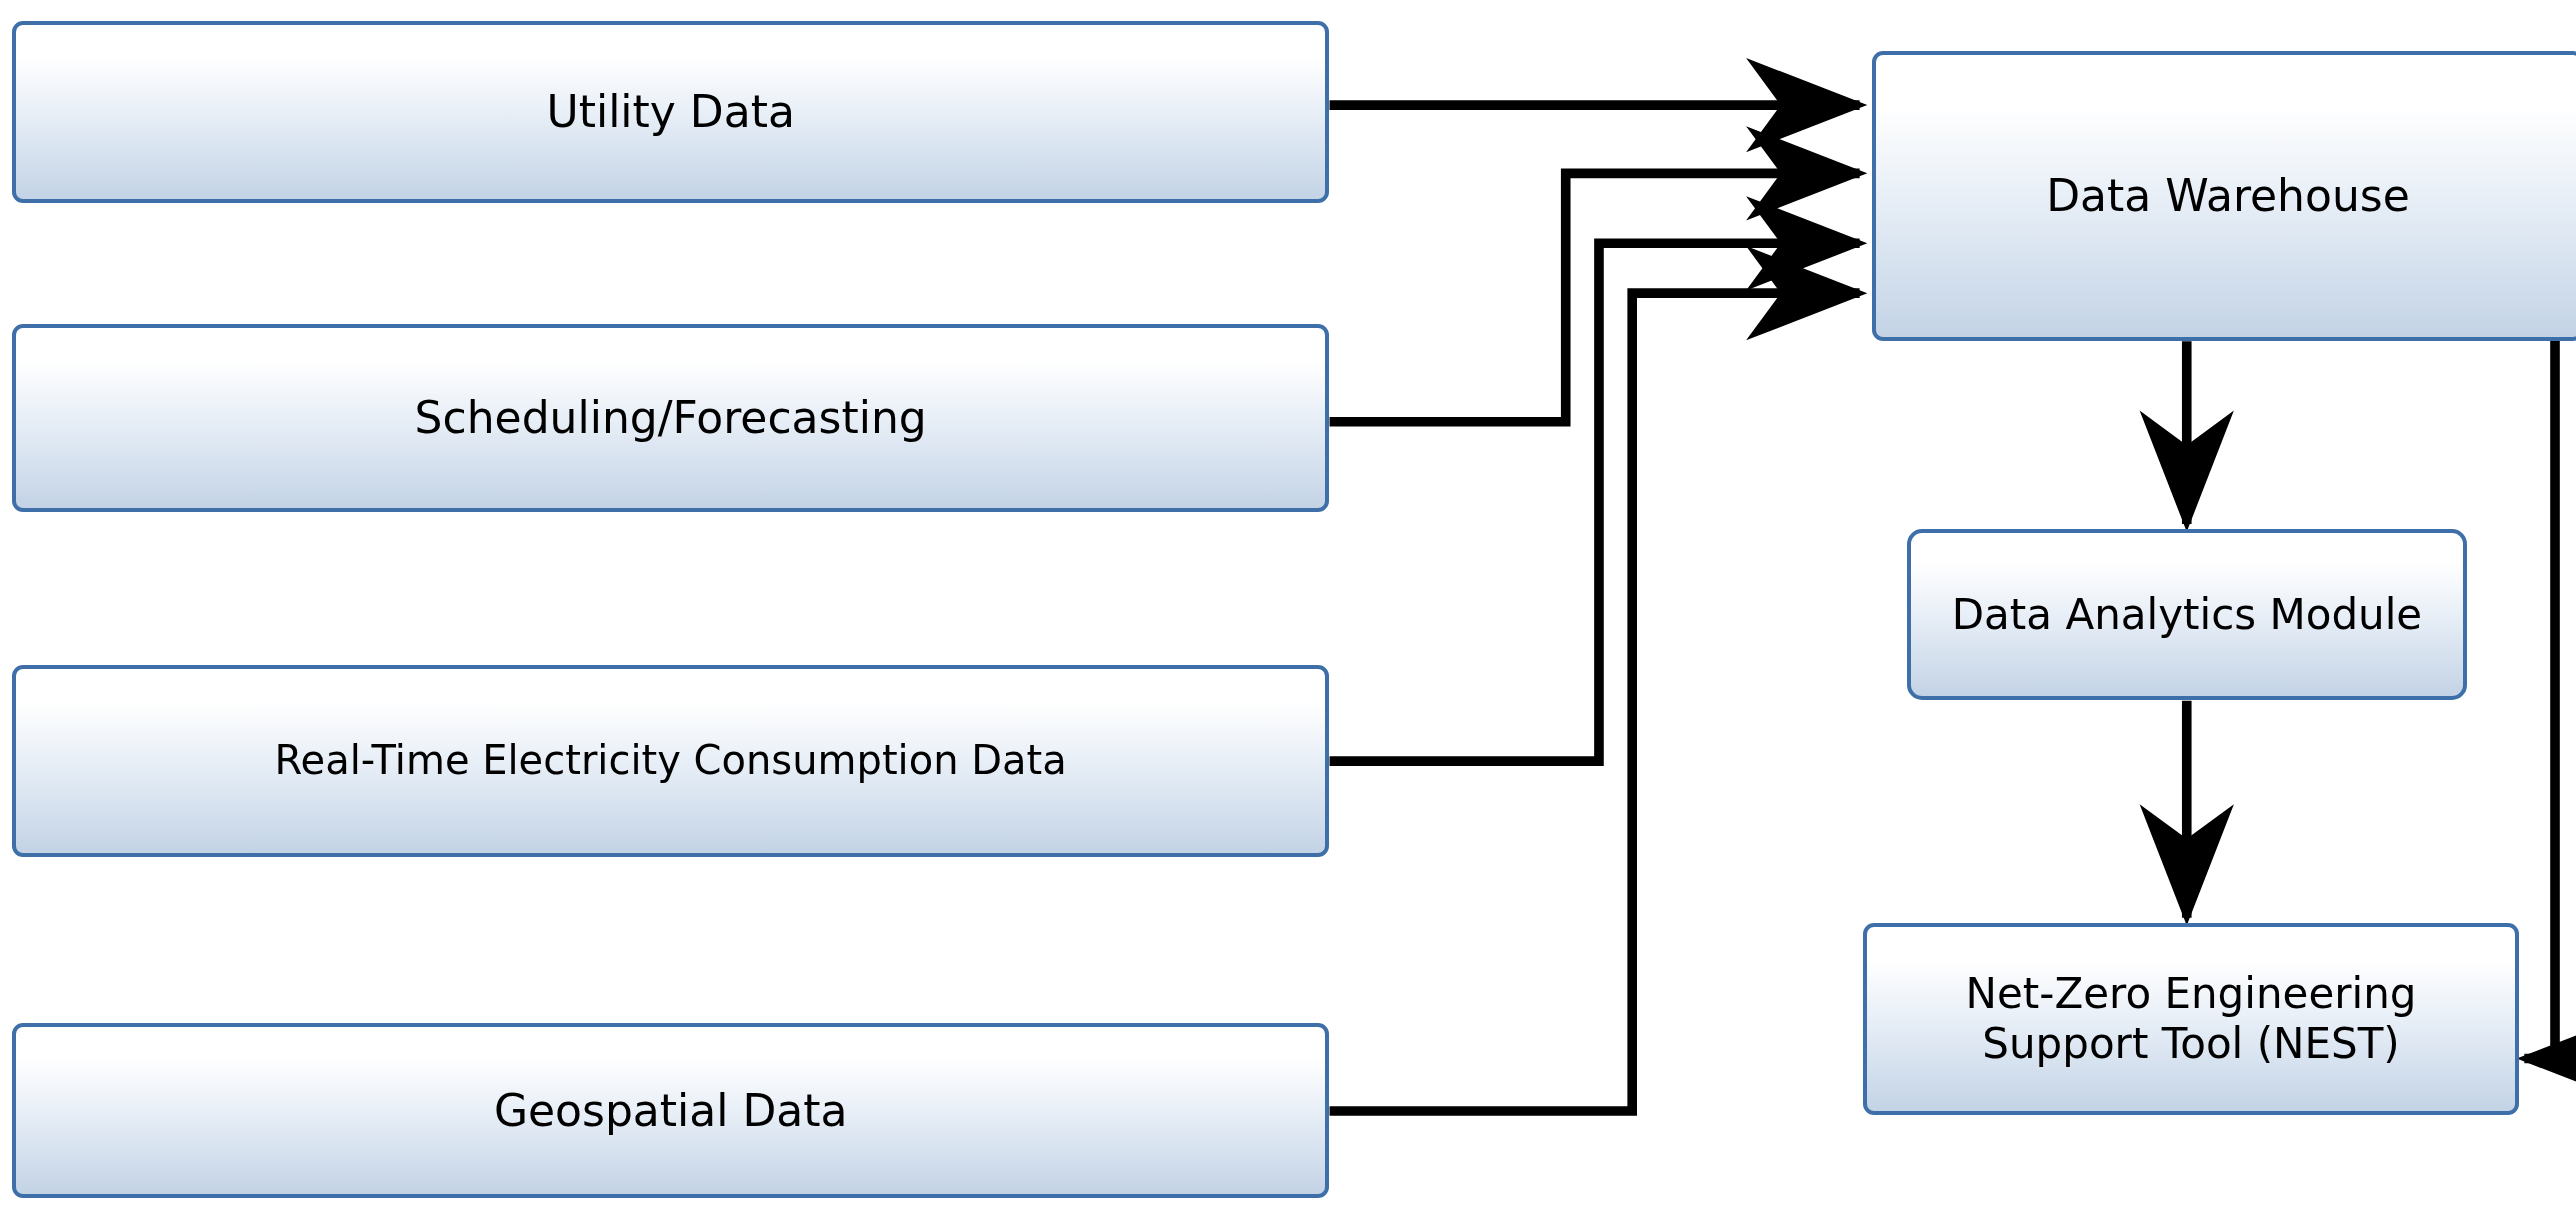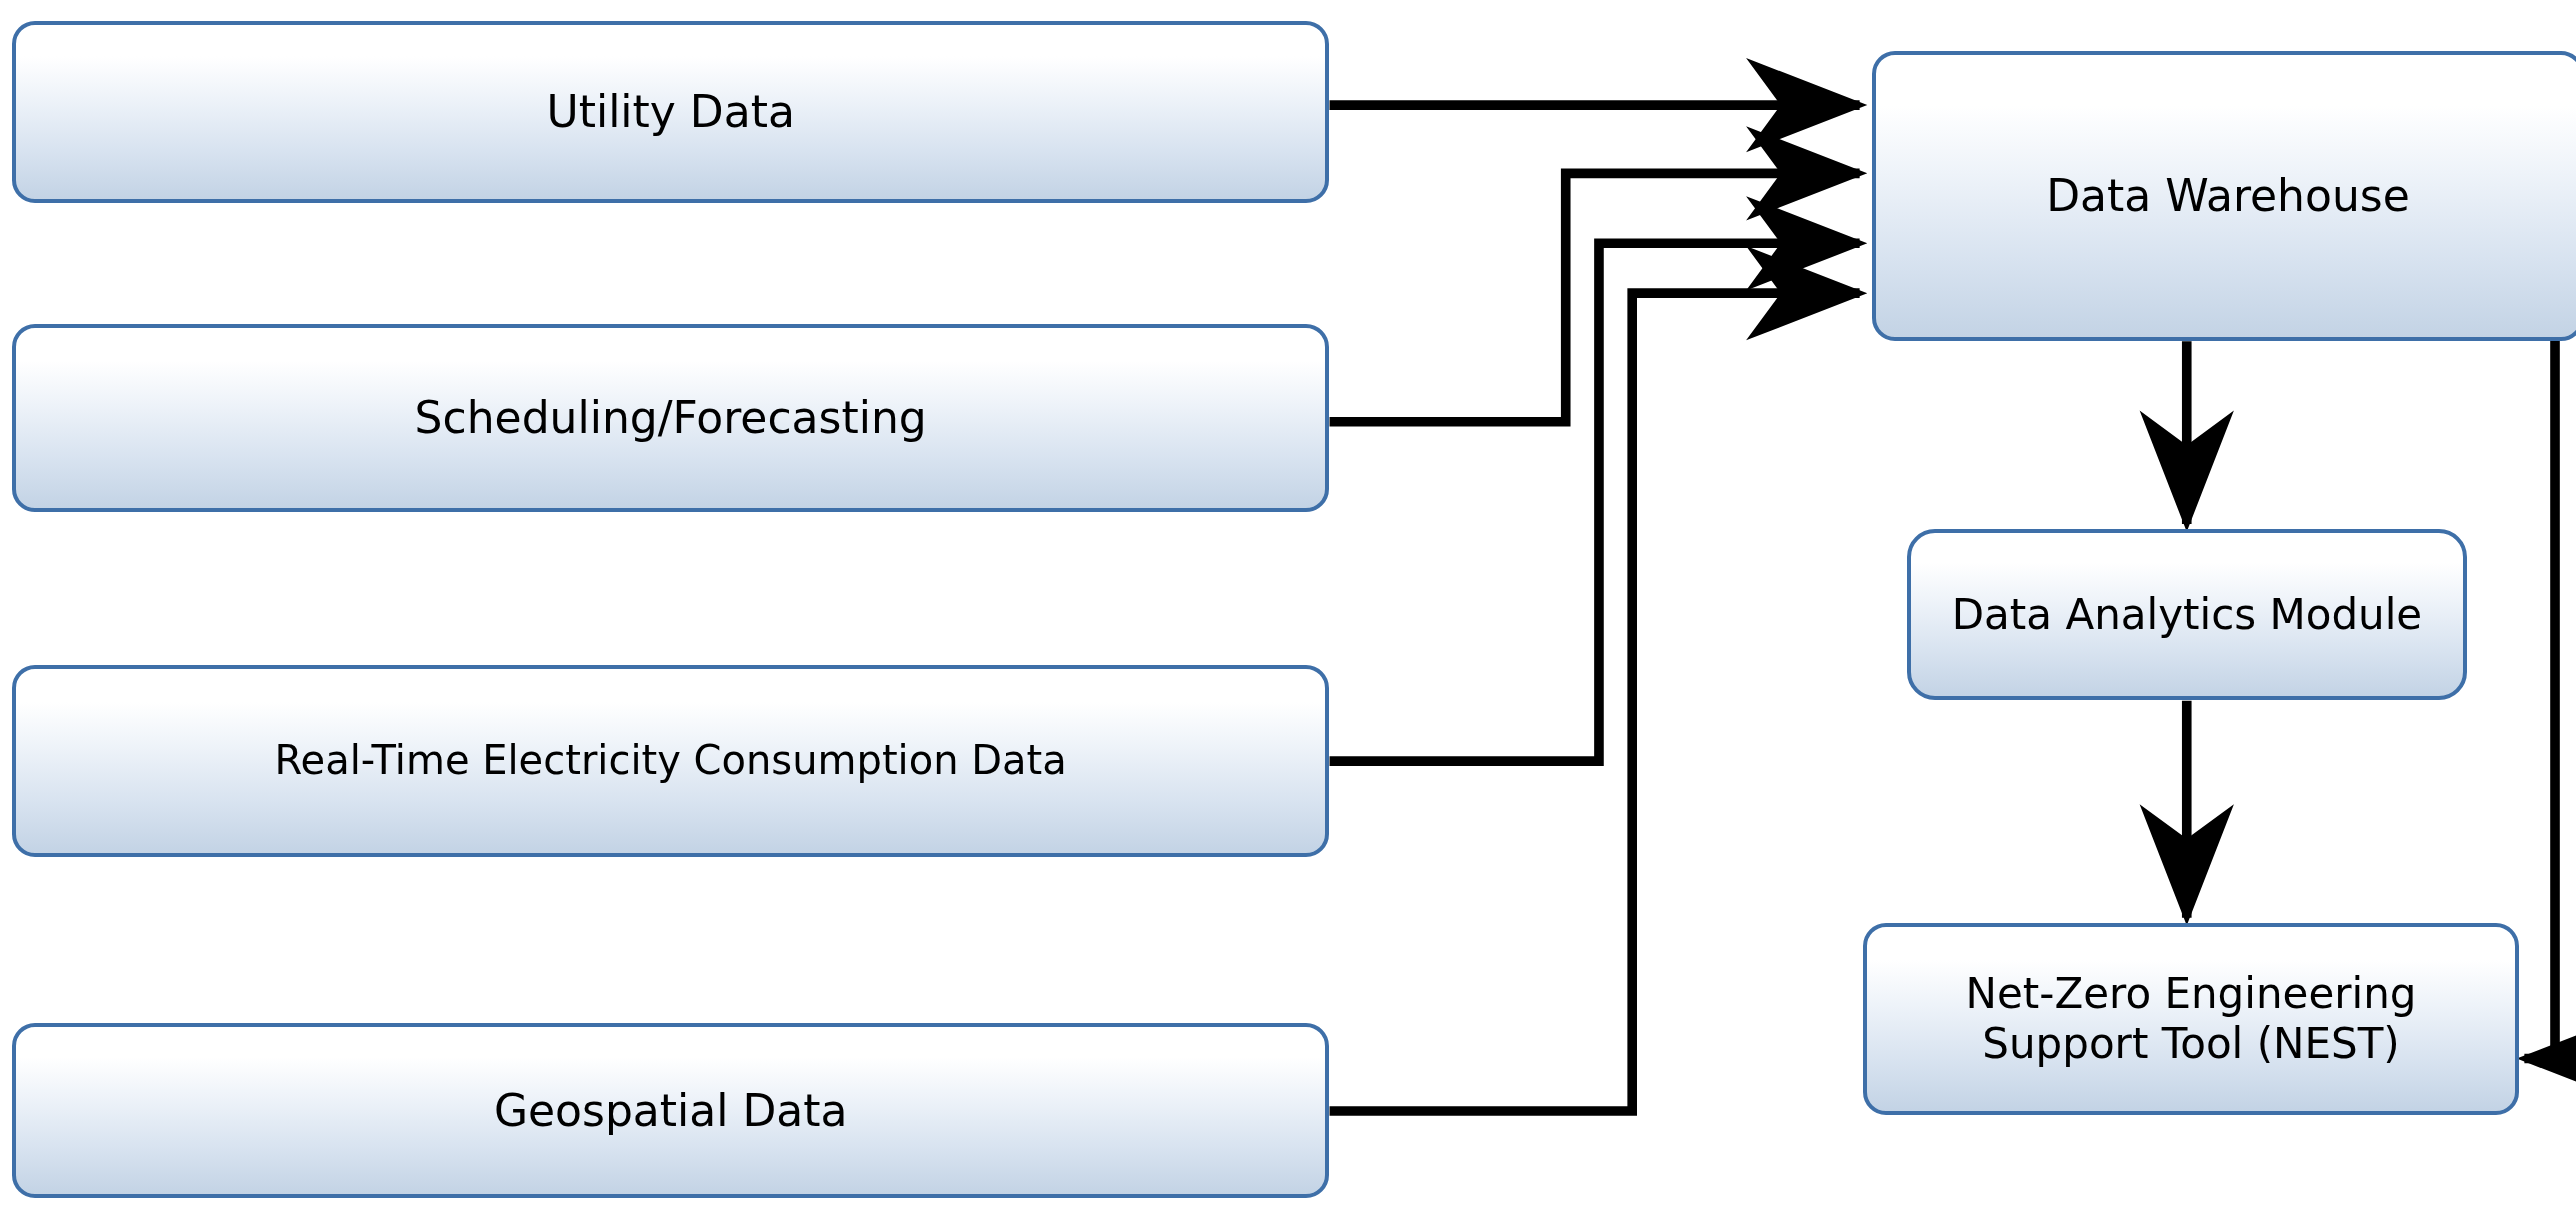--- a/index.html
+++ b/index.html
@@ -13,21 +13,21 @@
     width: 2576px;
     height: 1217px;
     background: #ffffff;
     overflow: hidden;
     font-family: "DejaVu Sans", "Liberation Sans", sans-serif;
   }
   .node {
     position: absolute;
     box-sizing: border-box;
     border: 4.4px solid #3E6FA8;
-    border-radius: 23px;
+    border-radius: 11px;
     background: linear-gradient(to bottom, #ffffff 0%, #ffffff 18%, #eef3f9 42%, #d8e3f0 72%, #c3d3e5 100%);
     display: flex;
     align-items: center;
     justify-content: center;
     text-align: center;
     color: #000000;
     line-height: 1.18;
     user-select: none;
   }
   .node-label {
@@ -87,21 +87,21 @@
   </div>
 
   <div class="node" style="left:12.2px;  top:1023px; width:1317px; height:175px; font-size:44px;justify-content:center;">
     <span class="node-label">Geospatial Data</span>
   </div>
 
   <div class="node" style="left:1872px; top:51px;   width:712px; height:290px; font-size:44px;">
     <span class="node-label">Data Warehouse</span>
   </div>
 
-  <div class="node" style="left:1907px; top:529px;  width:560px; height:171px; font-size:42px; border-radius:28px;">
+  <div class="node" style="left:1907px; top:529px;  width:560px; height:171px; font-size:42px; border-radius:15px;">
     <span class="node-label">Data Analytics Module</span>
   </div>
 
   <div class="node" style="left:1863px; top:923px; width:656px; height:192px; font-size:42px;">
     <span class="node-label">Net-Zero Engineering
 Support Tool (NEST)</span>
   </div>
 
 </div>
 

